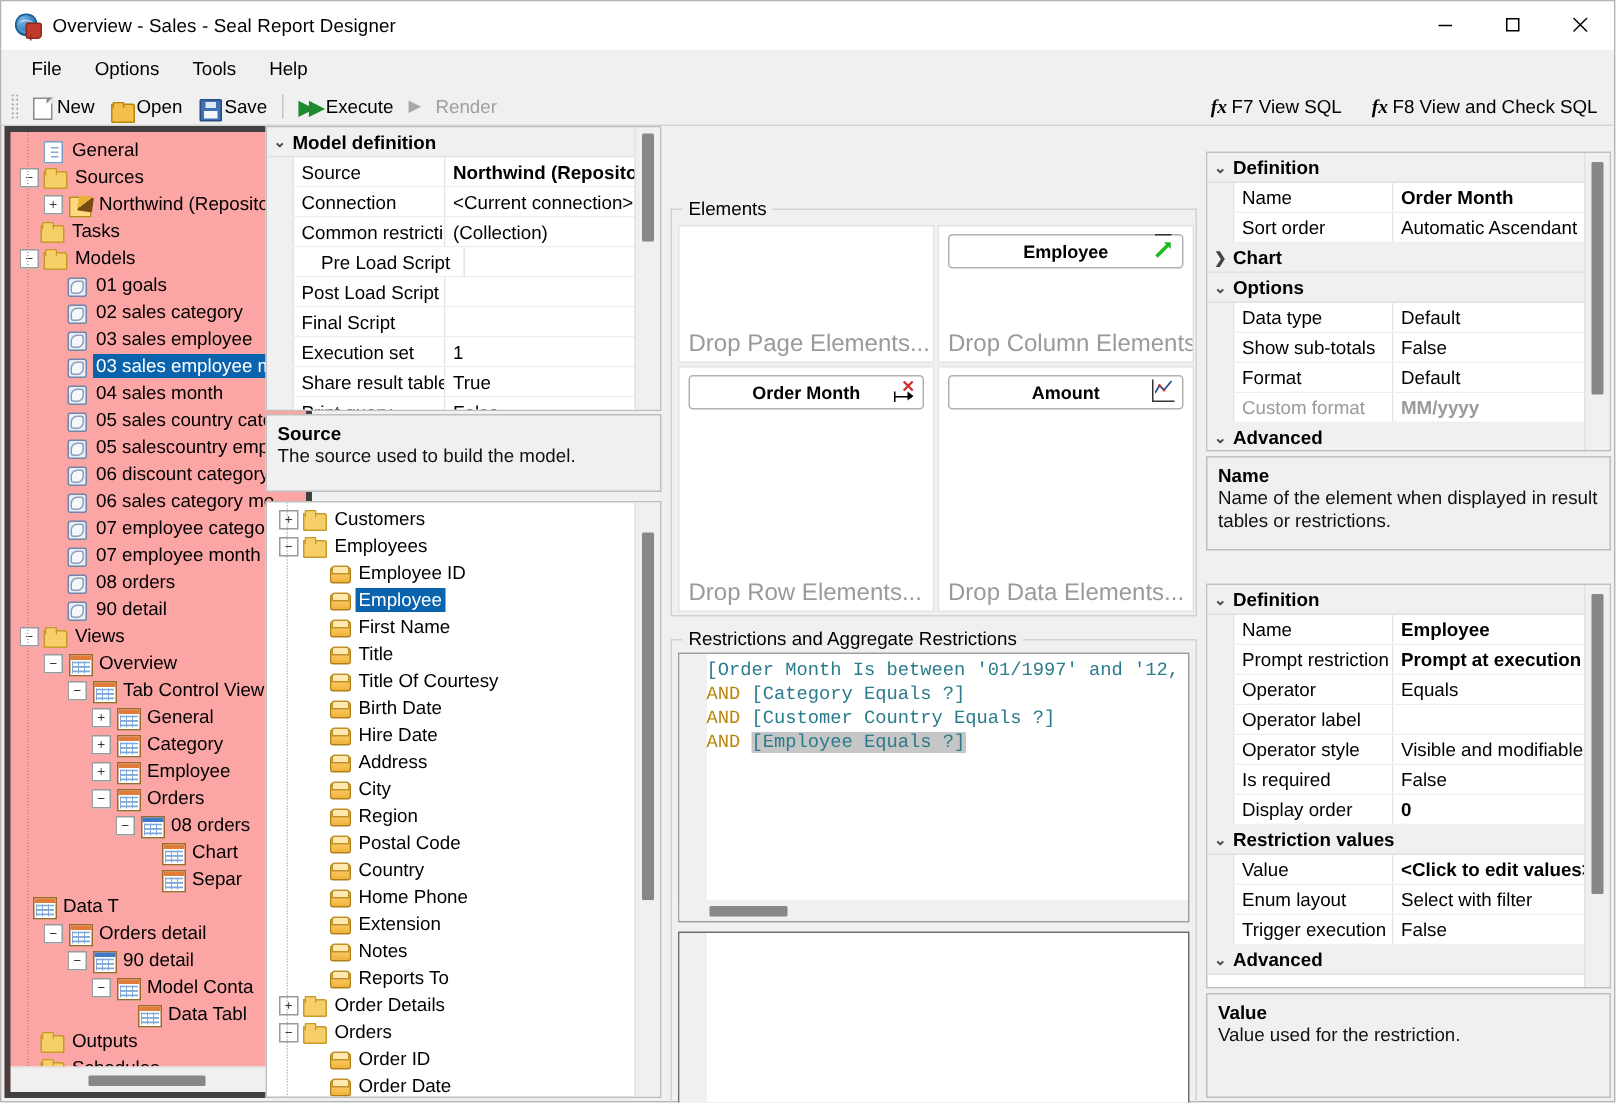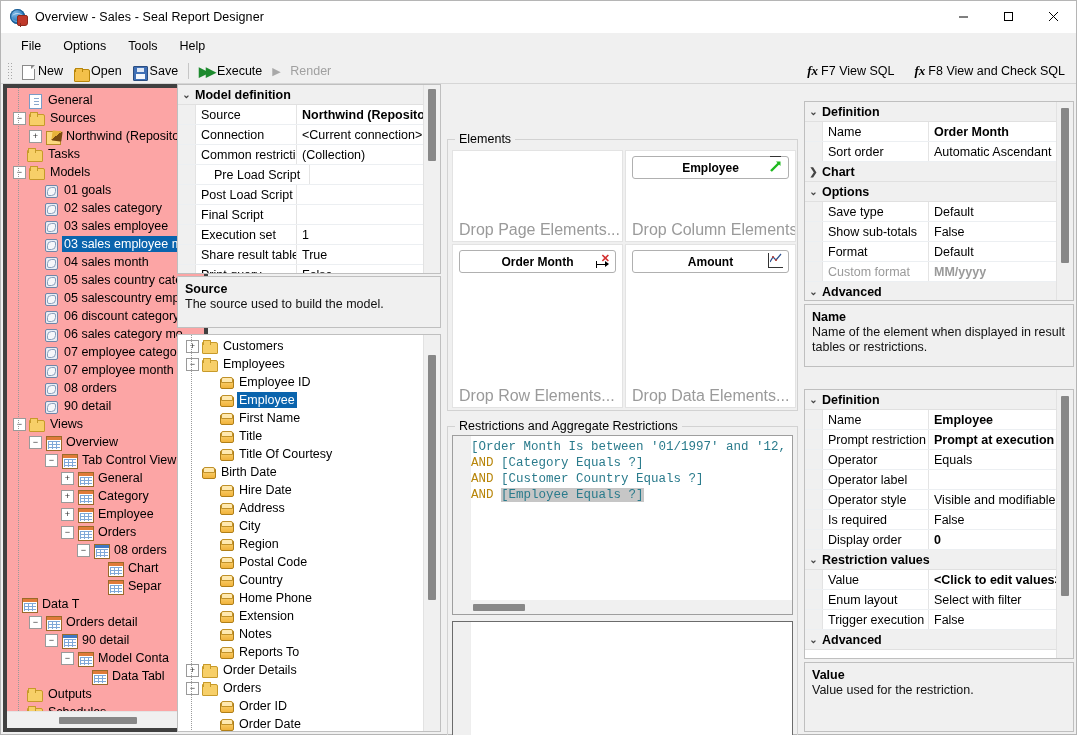--- a/index.html
+++ b/index.html
@@ -605,21 +605,21 @@
               </span>
               <span class="lbl">Title</span>
             </div>
             <div class="tnode" style="padding-left: 26px;">
               <span class="exp none"></span>
               <span class="ti">
                 <span class="ti-cube" style="position: absolute;"></span>
               </span>
               <span class="lbl">Title Of Courtesy</span>
             </div>
-            <div class="tnode" style="padding-left: 8px;">
+            <div class="tnode" style="padding-left: 26px;">
               <span class="exp none"></span>
               <span class="ti">
                 <span class="ti-cube" style="position: absolute;"></span>
               </span>
               <span class="lbl">Birth Date</span>
             </div>
             <div class="tnode" style="padding-left: 26px;">
               <span class="exp none"></span>
               <span class="ti">
                 <span class="ti-cube" style="position: absolute;"></span>
@@ -822,21 +822,21 @@
             <div class="pg-cat">
               <span class="chev">❯</span>
               <span>Chart</span>
             </div>
             <div class="pg-cat">
               <span class="chev">⌄</span>
               <span>Options</span>
             </div>
             <div class="pg-row">
               <div class="pg-gutter"></div>
-              <div class="pg-name" style="width: 100px;">Save type</div>
+              <div class="pg-name" style="width: 100px;">Data type</div>
               <div class="pg-val">Default</div>
             </div>
             <div class="pg-row">
               <div class="pg-gutter"></div>
               <div class="pg-name" style="width: 100px;">Show sub-totals</div>
               <div class="pg-val">False</div>
             </div>
             <div class="pg-row">
               <div class="pg-gutter"></div>
               <div class="pg-name" style="width: 100px;">Format</div>

